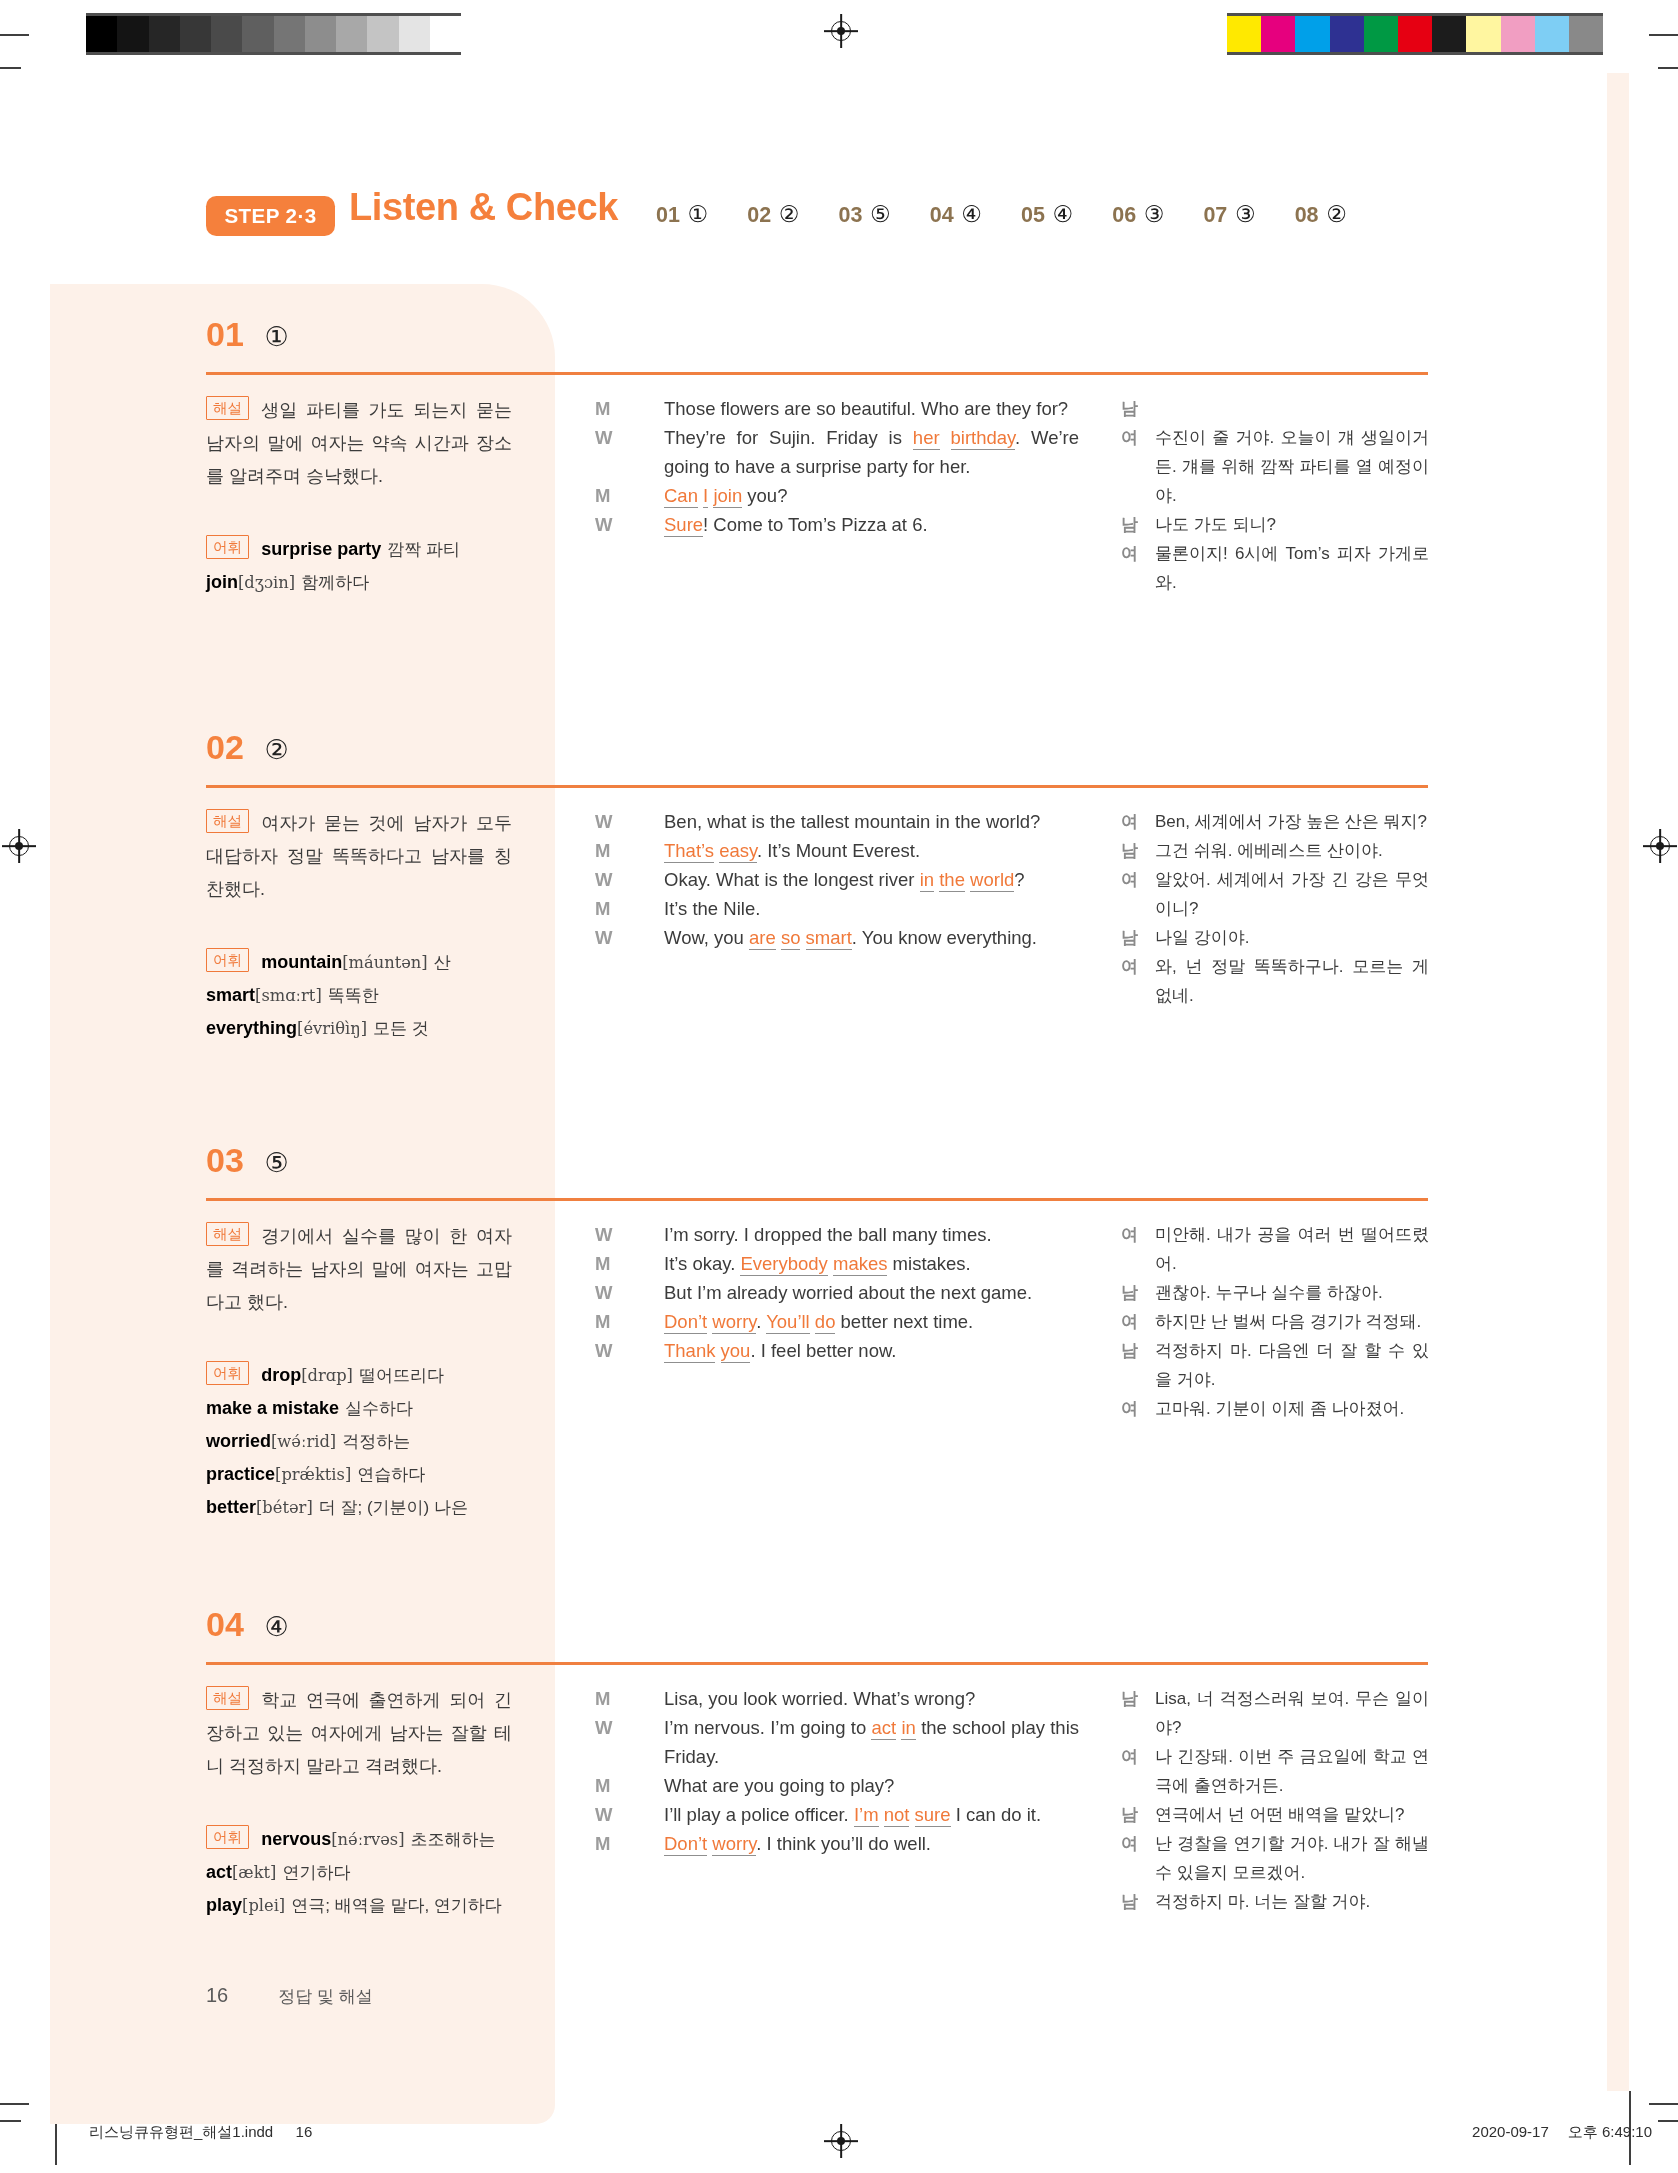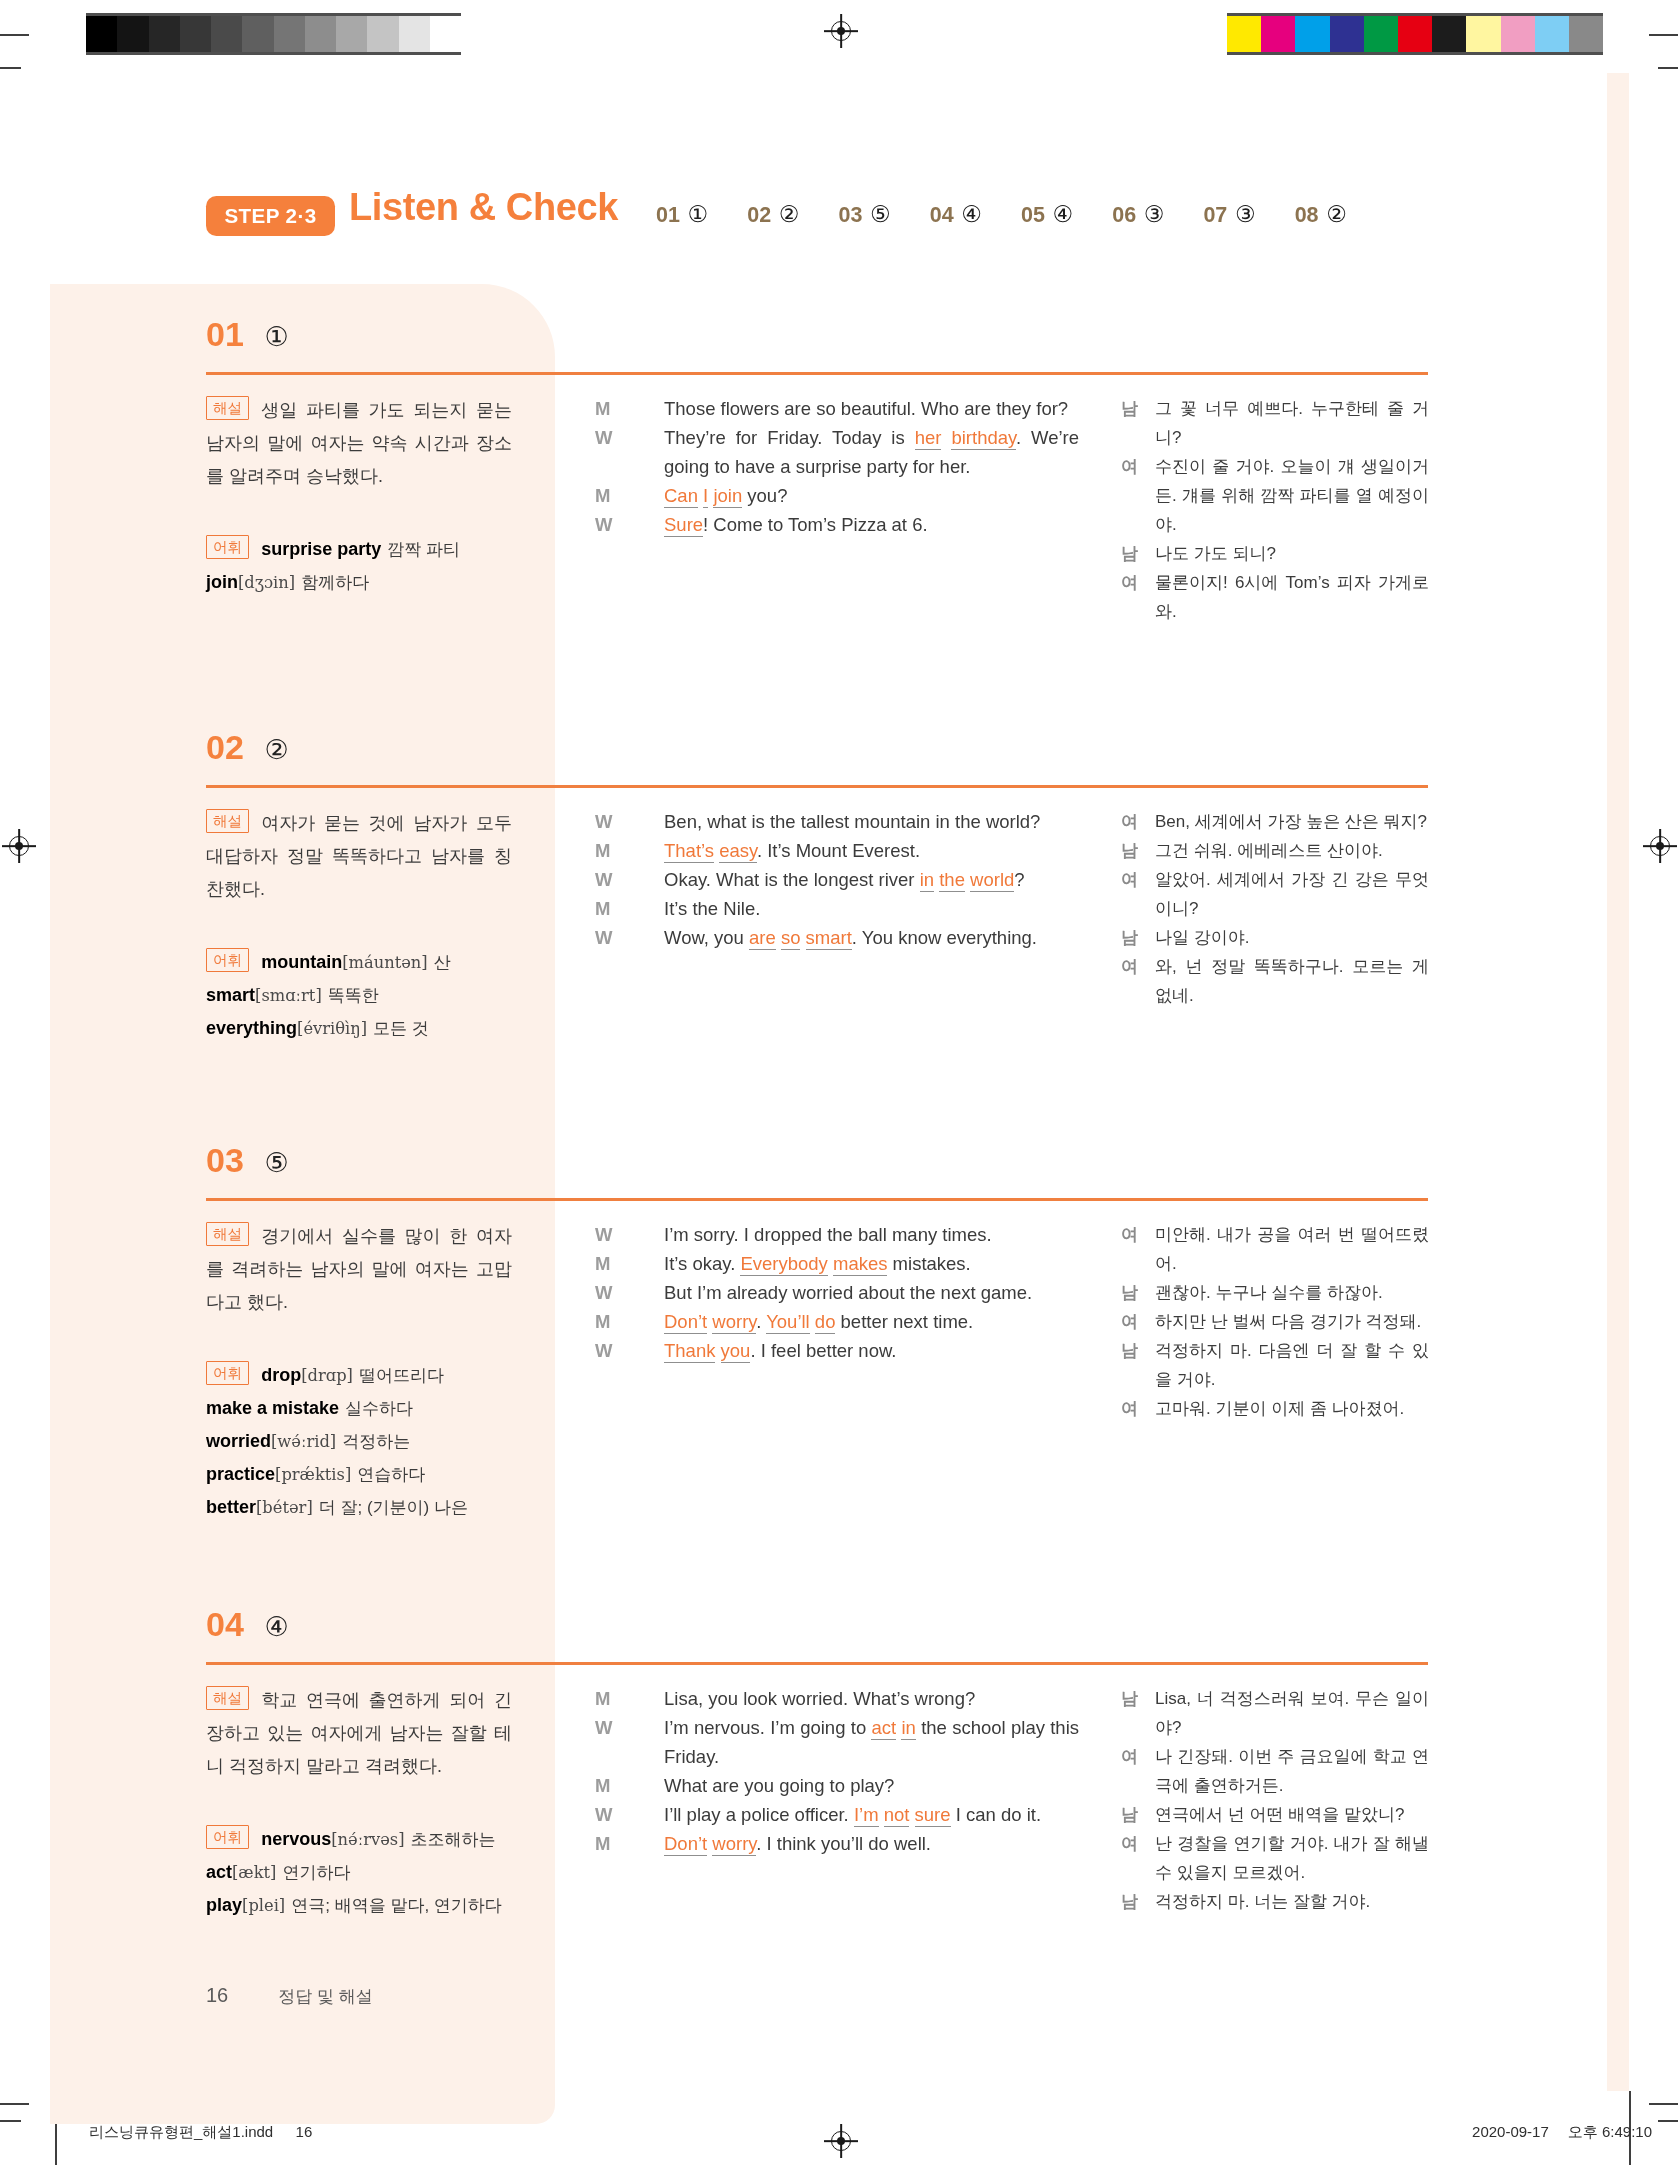--- a/index.html
+++ b/index.html
@@ -190,35 +190,34 @@
               <div class="vitem"><span class="vw">join</span><span class="vp">[dʒɔin]</span><span class="vm">함께하다</span></div>
             </div>
       </div>
       <div class="col-mid">
             <div class="dline">
               <span class="dspeaker">M</span>
               <div class="dtext"><span>Those flowers are so beautiful. Who are they for?</span></div>
             </div>
             <div class="dline">
               <span class="dspeaker">W</span>
-              <div class="dtext"><span>They’re for Friday. Today is </span><span class="hl">her</span><span> </span><span class="hl">birthday</span><span>. We’re going to have a surprise party for her.</span></div>
+              <div class="dtext"><span>They’re for Sujin. Friday is </span><span class="hl">her</span><span> </span><span class="hl">birthday</span><span>. We’re going to have a surprise party for her.</span></div>
             </div>
             <div class="dline">
               <span class="dspeaker">M</span>
               <div class="dtext"><span class="hl">Can</span><span> </span><span class="hl">I</span><span> </span><span class="hl">join</span><span> you?</span></div>
             </div>
             <div class="dline">
               <span class="dspeaker">W</span>
               <div class="dtext"><span class="hl">Sure</span><span>! Come to Tom’s Pizza at 6.</span></div>
             </div>
           </div>
       <div class="col-right">
             <div class="kline">
               <span class="kspeaker">남</span>
-              <div class="ktext">그 꽃 너무 예쁘다. 누구한테 줄 거니?</div>
             </div>
             <div class="kline">
               <span class="kspeaker">여</span>
               <div class="ktext">수진이 줄 거야. 오늘이 걔 생일이거든. 걔를 위해 깜짝 파티를 열 예정이야.</div>
             </div>
             <div class="kline">
               <span class="kspeaker">남</span>
               <div class="ktext">나도 가도 되니?</div>
             </div>
             <div class="kline">

